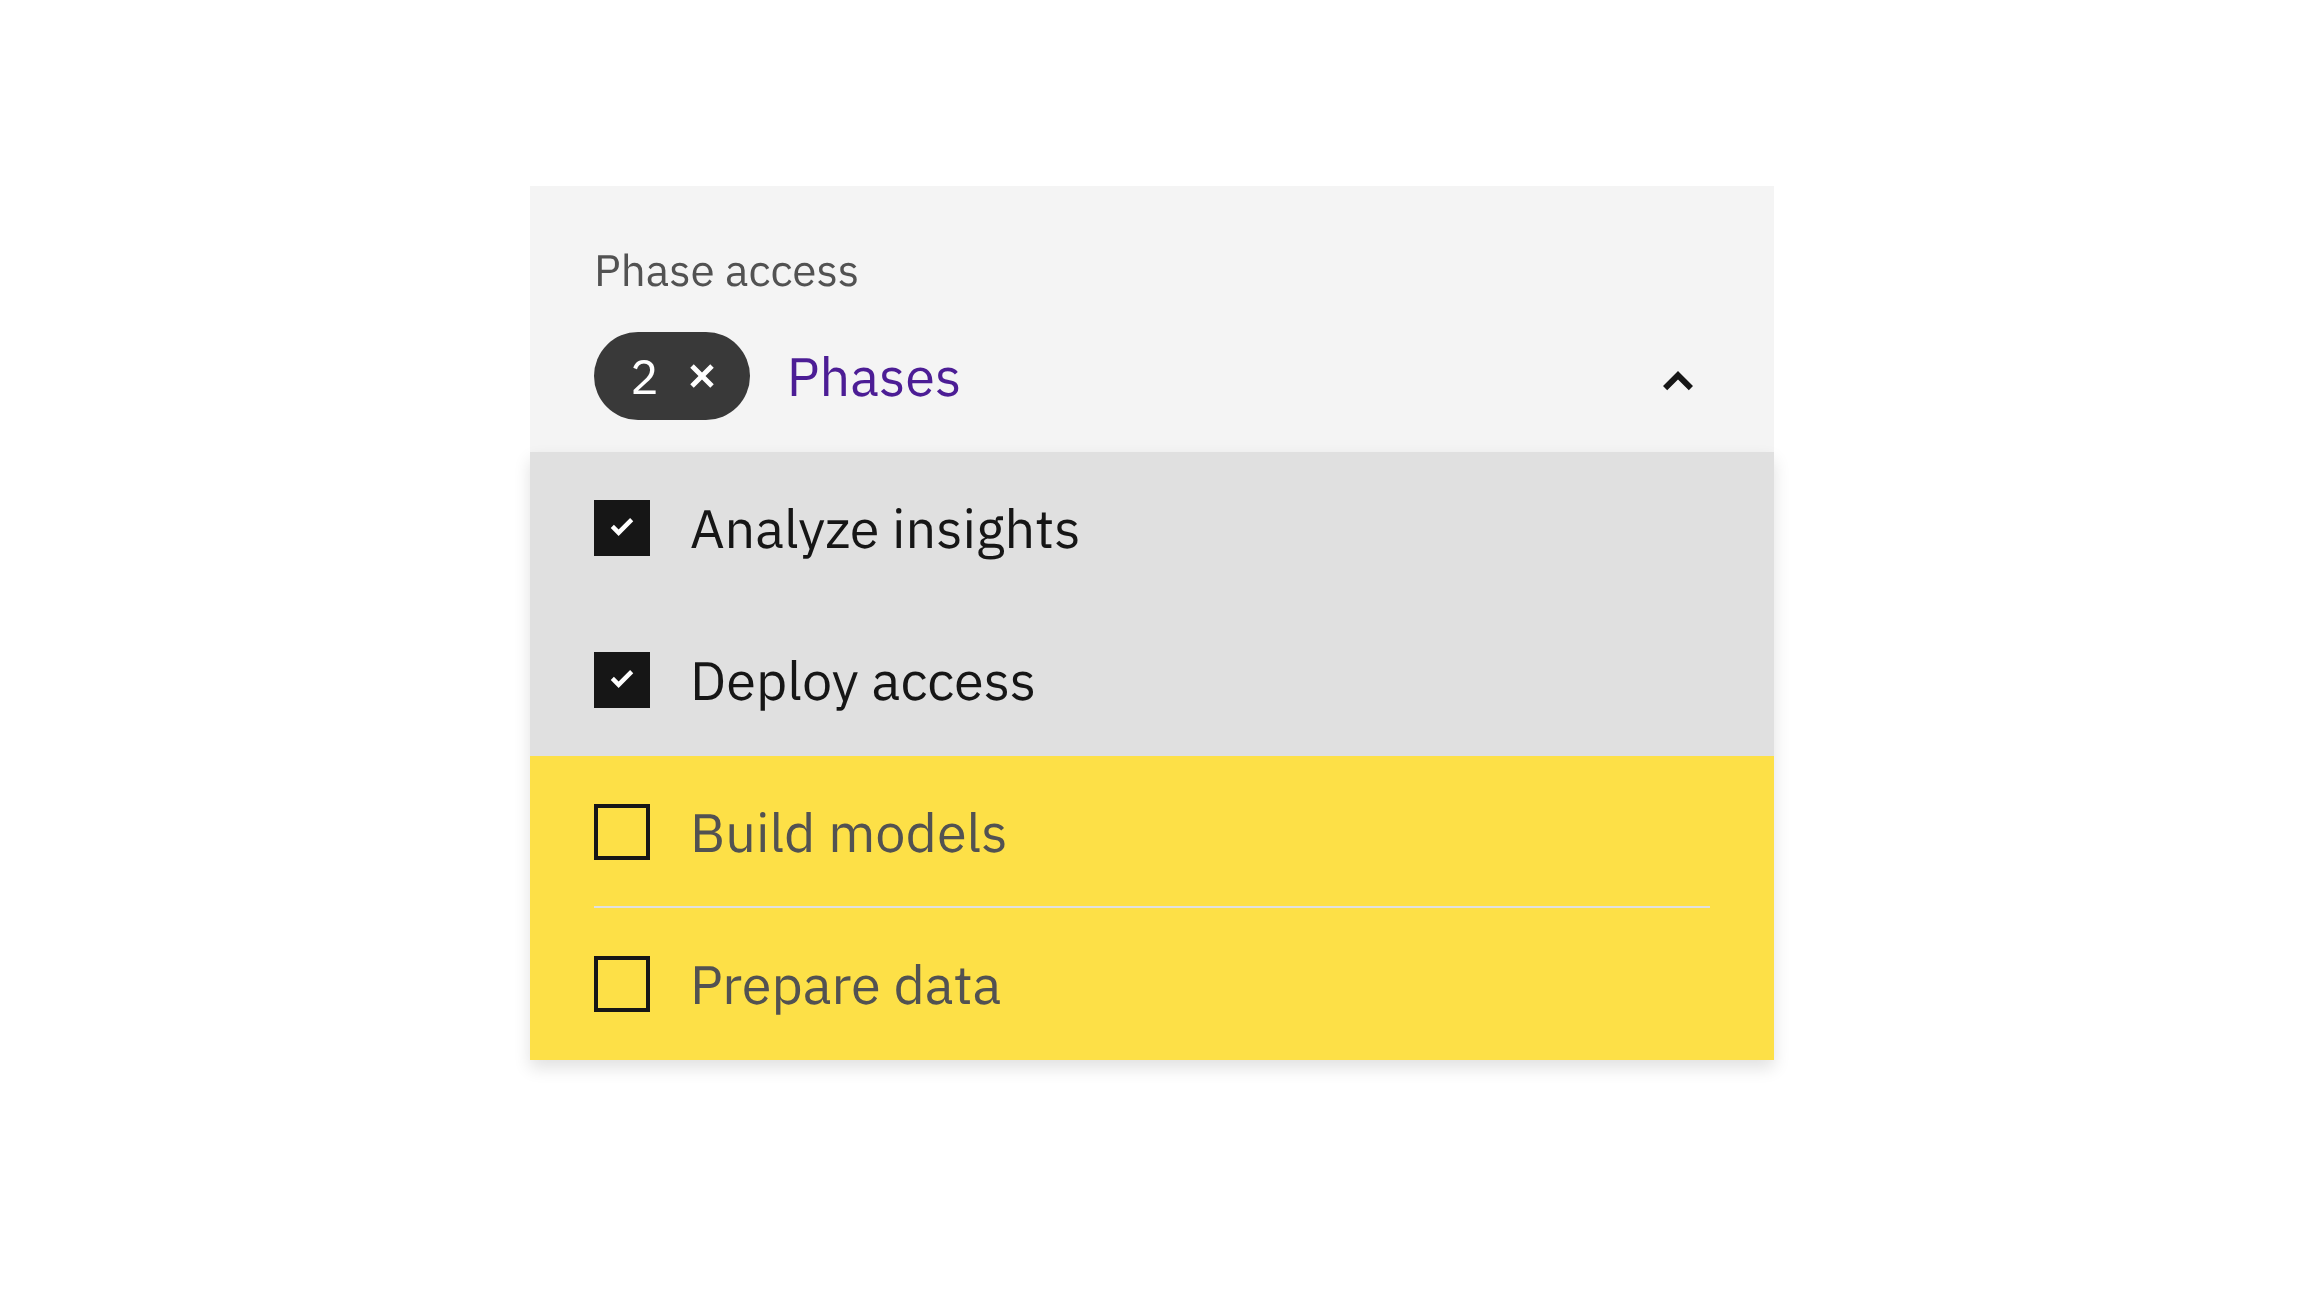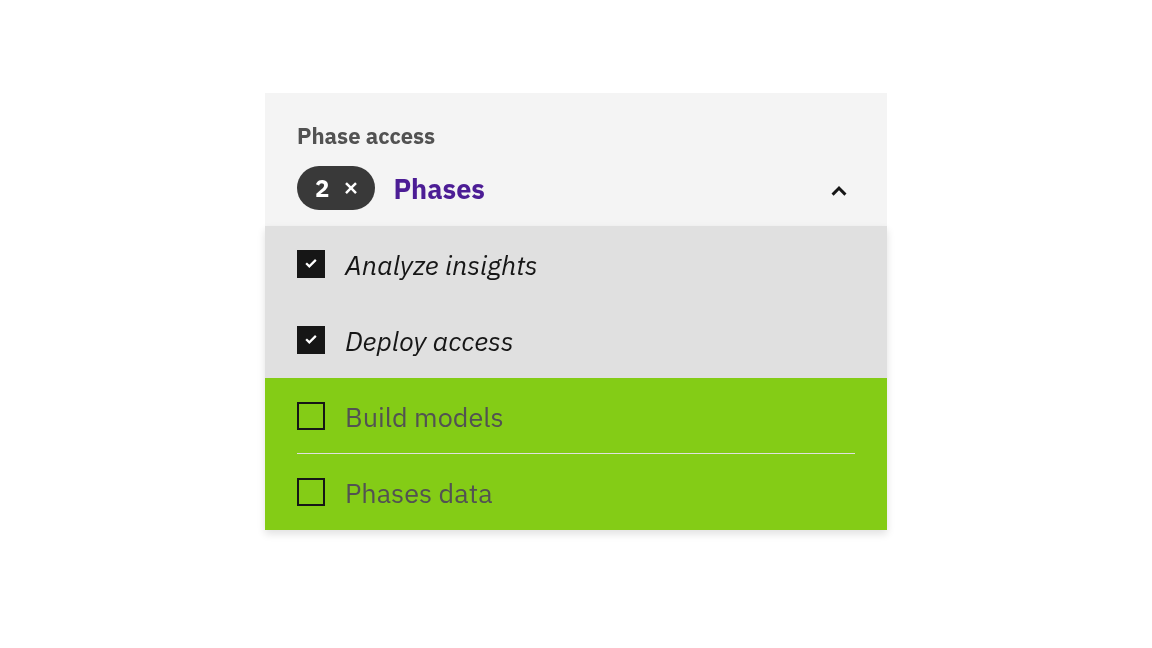--- a/index.html
+++ b/index.html
@@ -16,21 +16,20 @@
       align-items: flex-start;
       justify-content: center;
       padding-top: 93px;
     }
     .multiselect-container {
       width: 622px;
       background: #f4f4f4;
     }
     .header {
       padding: 28px 32px 0 32px;
-      font-weight: bold;
     }
     .label {
       font-size: 22px;
       color: #525252;
       margin-bottom: 12px;
     }
     .select-row {
       display: flex;
       align-items: center;
       padding: 4px 0 16px 0;
@@ -89,21 +88,21 @@
       align-items: center;
       height: 76px;
       padding: 0 32px;
       cursor: pointer;
       position: relative;
     }
     .option.selected {
       background: #e0e0e0;
     }
     .option.unselected {
-      background: #84cc16;
+      background: #fde047;
     }
     .option.unselected::after {
       content: "";
       position: absolute;
       left: 32px;
       right: 32px;
       bottom: 0;
       height: 1px;
       background: #e0e0e0;
     }
@@ -131,21 +130,20 @@
     }
     .checkbox.checked svg {
       display: block;
     }
     .option-label {
       font-size: 27px;
       color: #525252;
     }
     .option.selected .option-label {
       color: #161616;
-      font-style: italic;
     }
   </style>
 </head>
 <body>
 
 <div class="multiselect-container">
   <div class="header">
     <div class="label">Phase access</div>
     <div class="select-row">
       <div class="tag">
@@ -184,16 +182,16 @@
     <div class="option unselected">
       <div class="checkbox">
         
       </div>
       <span class="option-label">Build models</span>
     </div>
     <div class="option unselected">
       <div class="checkbox">
         
       </div>
-      <span class="option-label">Phases data</span>
+      <span class="option-label">Prepare data</span>
     </div>
   </div>
 </div>
 
 </body></html>

